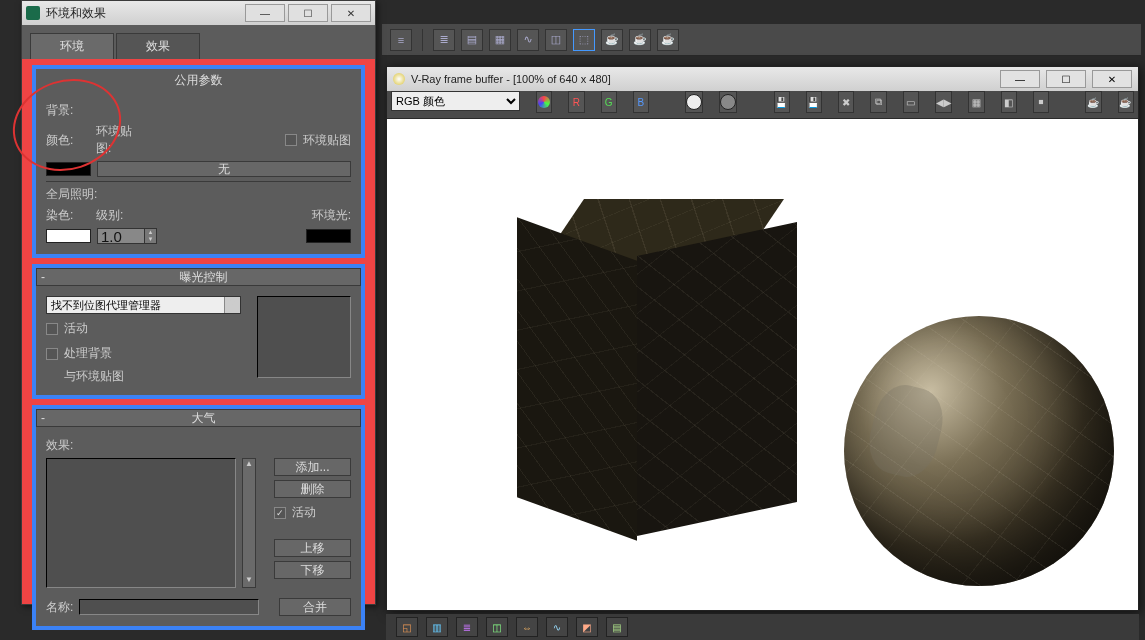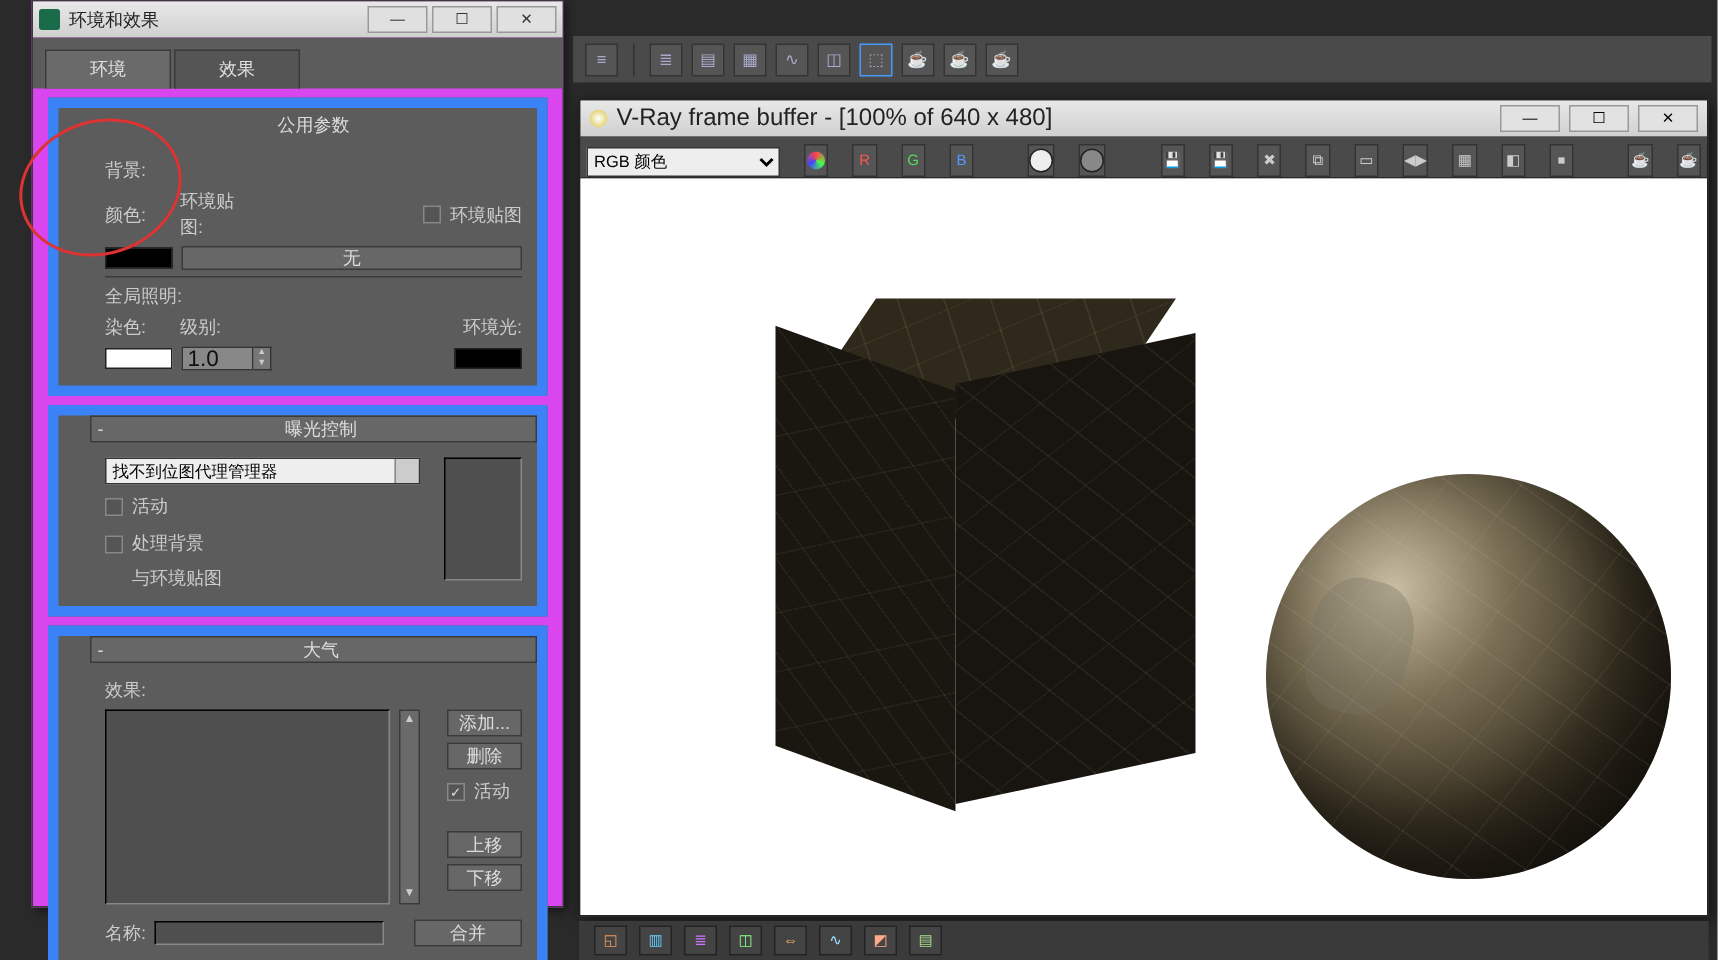--- a/index.html
+++ b/index.html
@@ -1,70 +1,70 @@
 <!DOCTYPE html>
 <html><head>
 <meta charset="utf-8">
 <style>
 * { box-sizing: border-box; margin: 0; padding: 0; font-family: "Microsoft YaHei", "SimSun", sans-serif; }
 body { background: #2a2a2a; width: 1145px; height: 640px; position: relative; overflow: hidden; }
 
 
-.env-dialog { position: absolute; left: 21px; top: 0; width: 355px; height: 605px; background: #d946ef; border: 1px solid #3a3a3a; box-shadow: 2px 2px 6px rgba(0,0,0,0.5); }
+.env-dialog { position: absolute; left: 21px; top: 0; width: 355px; height: 605px; background: #ef4444; border: 1px solid #3a3a3a; box-shadow: 2px 2px 6px rgba(0,0,0,0.5); }
 .env-titlebar { height: 24px; background: linear-gradient(#e8e8e8,#d0d0d0); display: flex; align-items: center; padding: 0 4px; }
 .env-titlebar .logo { width: 14px; height: 14px; background:#1a6b4a; margin-right:6px; border-radius:2px; }
 .env-titlebar .title { font-size: 12px; color:#222; flex:1; }
 .env-titlebar .wbtn { width: 40px; height: 18px; background:#e0e0e0; border:1px solid #999; margin-left:3px; display:flex; align-items:center; justify-content:center; font-size:10px; color:#333; }
 .env-tabs { display:flex; background:#5c5c5c; padding: 8px 8px 0 8px; gap: 2px; }
 .env-tab { padding: 4px 29px; font-size:12px; color:#e0e0e0; background:#555; border:1px solid #3a3a3a; border-bottom:none; cursor:pointer; }
 .env-tab.active { background:#6a6a6a; }
 .env-body { padding: 6px 10px; }
-.panel { background:#5c5c5c; border:7px solid #3b82f6; margin-bottom:6px;padding-left:21px; }
+.panel { background:#5c5c5c; border:4px solid #3b82f6; margin-bottom:6px; }
 .panel-header { text-align:center; font-size:12px; color:#ddd; padding:3px 0; background:#5c5c5c; }
 .panel-body { padding:6px 10px; }
 .row { display:flex; align-items:center; gap:6px; margin:4px 0; font-size:12px; color:#ccc; }
 .row .label { min-width:44px; }
 .swatch { width:45px; height:14px; border:1px solid #222; }
 .swatch.black { background:#000; }
 .swatch.white { background:#fff; }
 .map-btn { flex:1; height:16px; background:#676767; border:1px solid #3a3a3a; color:#ddd; font-size:12px; text-align:center; line-height:14px; }
 .cb { width:12px; height:12px; border:1px solid #888; display:inline-block; background:#555; vertical-align:middle; }
 .cb.checked::after { content:"✓"; color:#ddd; font-size:9px; position:relative; top:-3px; left:1px; }
 .spinner { display:flex; }
 .spinner input { width:48px; height:16px; background:#888; border:1px solid #333; font-size:15px; color:#111; padding:0 3px; }
 .spinner .arrows { width:12px; border:1px solid #333; border-left:none; background:#777; display:flex; flex-direction:column; }
 .spinner .arrows div { flex:1; font-size:6px; line-height:6px; text-align:center; color:#ccc; }
 .section-sep { height:1px; background:#3a3a3a; margin:3px 0; }
 .roll-header { display:flex; align-items:center; background:#676767; border:1px solid #3a3a3a; padding:0 4px; height:18px; }
 .roll-header .minus { width:10px; color:#ddd; font-size:12px; }
 .roll-header .title { flex:1; text-align:center; color:#ddd; font-size:12px; }
-.dropdown { width:210px; height:18px; background:#eee; border:1px solid #333; display:flex; }
+.dropdown { width:195px; height:18px; background:#eee; border:1px solid #333; display:flex; }
 .dropdown span{ flex:1; font-size:11px; padding:1px 4px; color:#000; }
 .dropdown .dd-btn { width:16px; background:#ccc; border-left:1px solid #888; text-align:center; font-size:9px; }
 .btn { height:18px; background:#676767; border:1px solid #3a3a3a; color:#ddd; font-size:12px; text-align:center; line-height:16px; cursor:pointer; padding:0 6px; }
 .preview-box { height:82px; background:#4f4f4f; border:1px inset #333; }
 .listbox { background:#4f4f4f; border:1px inset #333; }
 .scrollbar { width:14px; background:#6a6a6a; border:1px solid #3a3a3a; display:flex; flex-direction:column; }
 .scrollbar div { height:12px; text-align:center; font-size:8px; color:#ccc; }
 .name-field { flex:1; height:16px; background:#4f4f4f; border:1px inset #333; }
 
 .red-circle { position:absolute; left:12px; top:80px; width:110px; height:90px; border:2px solid #d33; border-radius:50%; transform:rotate(-18deg); pointer-events:none; }
 
 
 .main-toolbar { position:absolute; left:382px; top:24px; right:4px; height:32px; background:#4a4a4a; border-bottom:1px solid #282828; display:flex; align-items:center; gap:6px; padding:0 8px;}
 .main-toolbar .sep { width:1px; height:22px; background:#333; margin:0 4px; }
 .tb-icon { width:22px; height:22px; background:#555; border:1px solid #333; display:flex; align-items:center; justify-content:center; color:#aac; font-size:11px; }
 
 
 .vfb { position:absolute; left:386px; top:66px; width:753px; height:545px; background:#555; border:1px solid #222; box-shadow:2px 2px 10px rgba(0,0,0,0.6); }
 .vfb-titlebar { height:24px; background:linear-gradient(#e8e8e8,#d0d0d0); display:flex; align-items:center; padding:0 6px; gap:6px; }
 .vfb-titlebar .vlogo { width:12px;height:12px;border-radius:50%; background:radial-gradient(#fff,#d9c23a); }
-.vfb-titlebar .title { flex:1; font-size:16px; color:#222; }
+.vfb-titlebar .title { flex:1; font-size:11px; color:#222; }
 .vfb-titlebar .wbtn { width:40px; height:18px; background:#e2e2e2; border:1px solid #999; display:flex;align-items:center;justify-content:center; font-size:10px; }
-.vfb-toolbar { height:28px; background:#4a4a4a; display:flex; align-items:flex-end; padding:0 4px; gap:16px; border-bottom:1px solid #2a2a2a; }
+.vfb-toolbar { height:28px; background:#4a4a4a; display:flex; align-items:flex-start; padding:0 4px; gap:16px; border-bottom:1px solid #2a2a2a; }
 .vfb-toolbar select { height:20px; font-size:11px; background:#eee; border:1px solid #333; }
 .vfb-toolbar .tbtn { width:22px; height:22px; background:#555; border:1px solid #333; display:flex;align-items:center;justify-content:center;font-size:10px;color:#ccc; }
 .vfb-toolbar .tbtn.r { color:#f55; }
 .vfb-toolbar .tbtn.g { color:#5d5; }
 .vfb-toolbar .tbtn.b { color:#59f; }
 .vfb-toolbar .dot { width:16px;height:16px;border-radius:50%; border:1px solid #222; }
 .vfb-canvas { position:relative; background:#fff; width:100%; height:calc(100% - 52px); overflow:hidden; }
 .vfb-canvas .render { position:absolute; inset:0; background:#fff; }
 
 .cube { position:absolute; left:130px; top:80px; width:280px; height:320px; }

